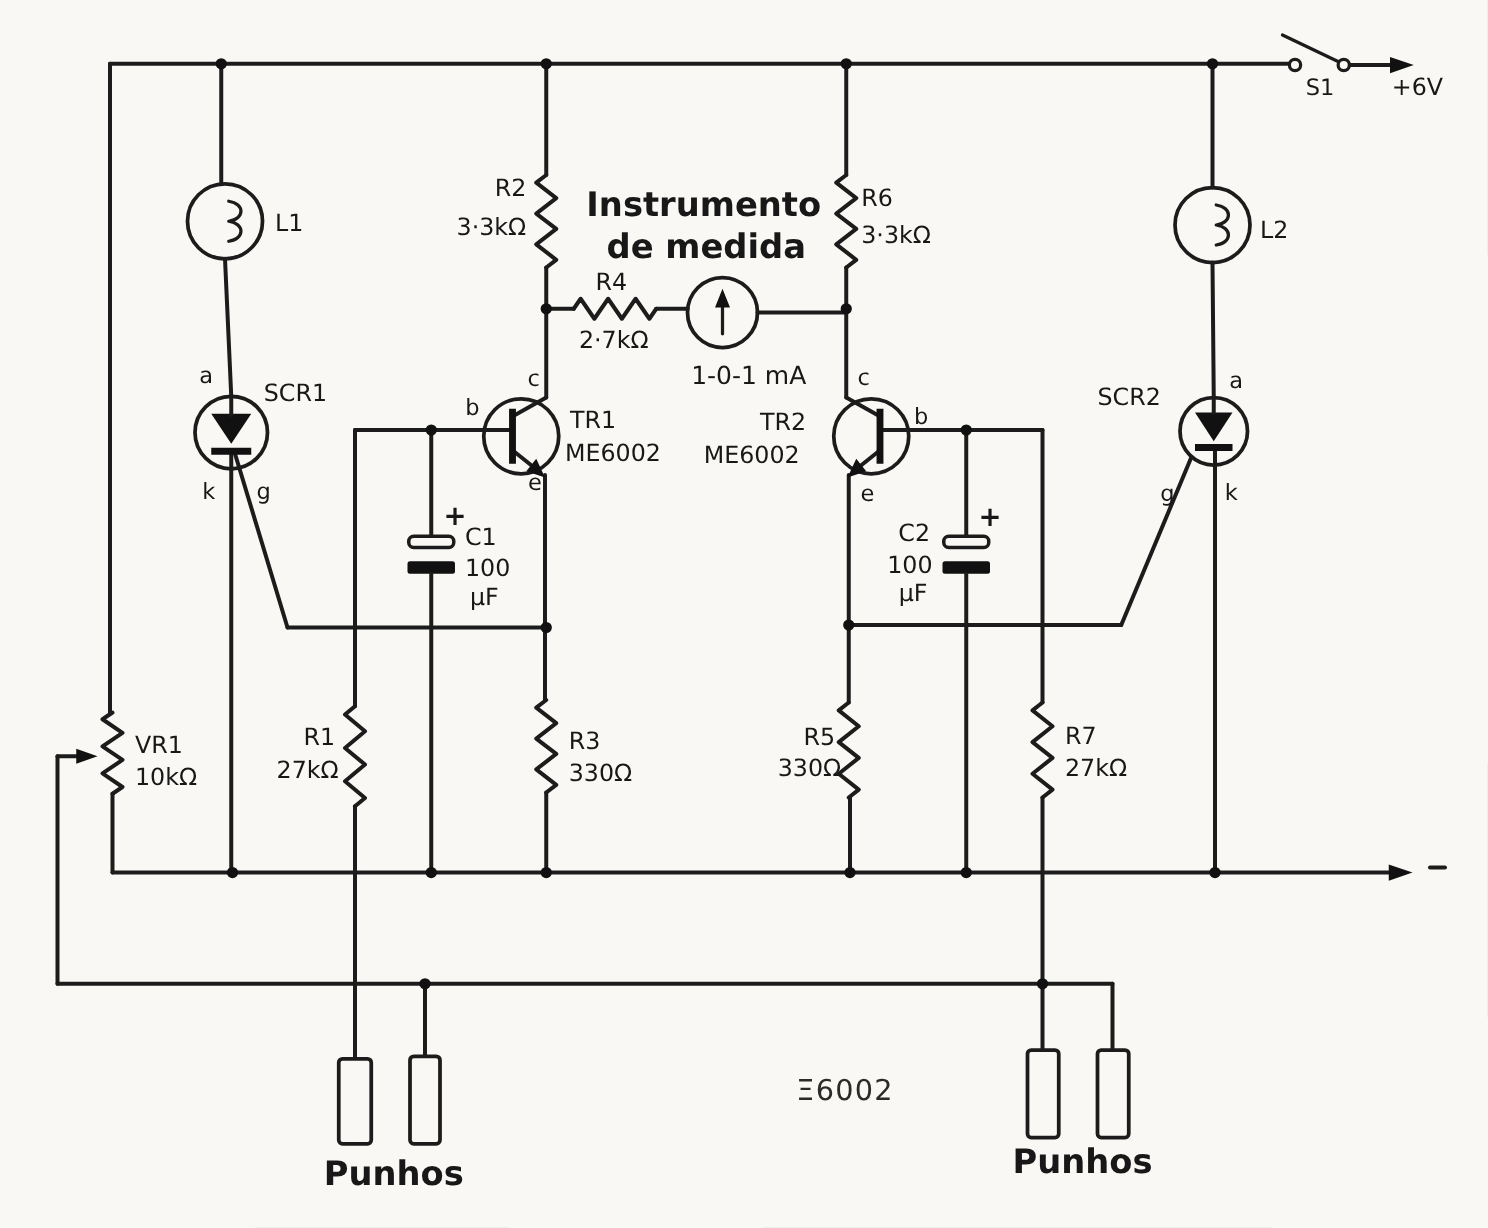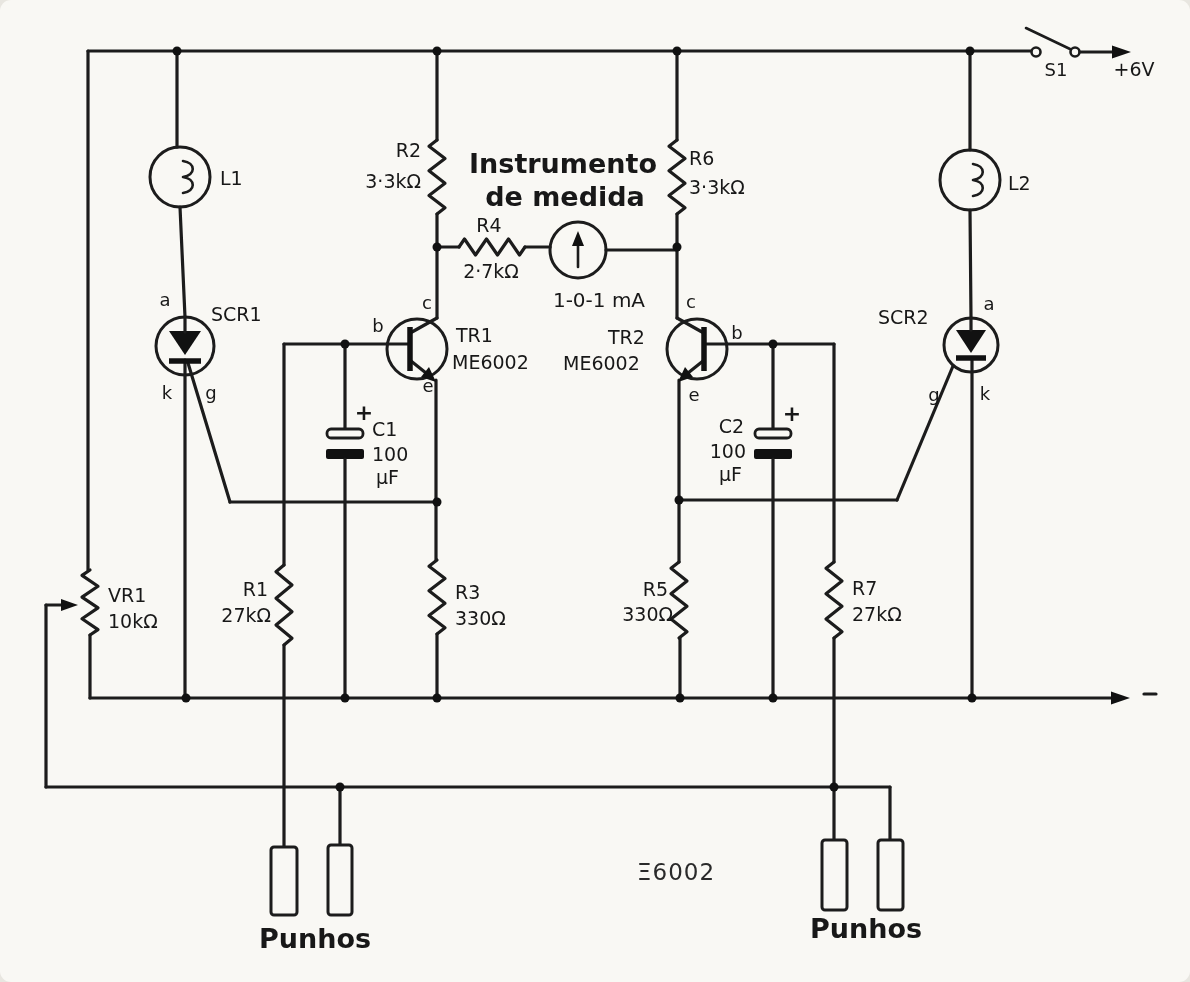--- a/index.html
+++ b/index.html
@@ -2,21 +2,20 @@
 <html><head>
 <meta charset="utf-8">
 <style>
   html,body{margin:0;padding:0;background:#e8e6e0;}
   .page{
     position:relative;
     width:1190px;height:982px;
     background:#f9f8f4;
     font-family:"DejaVu Sans","Liberation Sans",sans-serif;
     overflow:hidden;
-    border-radius:11px;
   }
   svg{position:absolute;inset:0;}
   .wire{fill:none;stroke:#1c1c1c;stroke-width:3.2;stroke-linecap:round;stroke-linejoin:round;}
   .wire.thin{stroke-width:2.6;}
   .bar{fill:none;stroke:#111;stroke-width:5.5;stroke-linecap:butt;}
   .sym{fill:none;stroke:#1c1c1c;stroke-width:3;}
   .dot{fill:#111;stroke:none;}
   .tri{fill:#111;stroke:none;}
   .contact{fill:#f9f8f4;stroke:#1c1c1c;stroke-width:2.6;}
   .plate-hollow{fill:#f9f8f4;stroke:#1c1c1c;stroke-width:2.8;}

